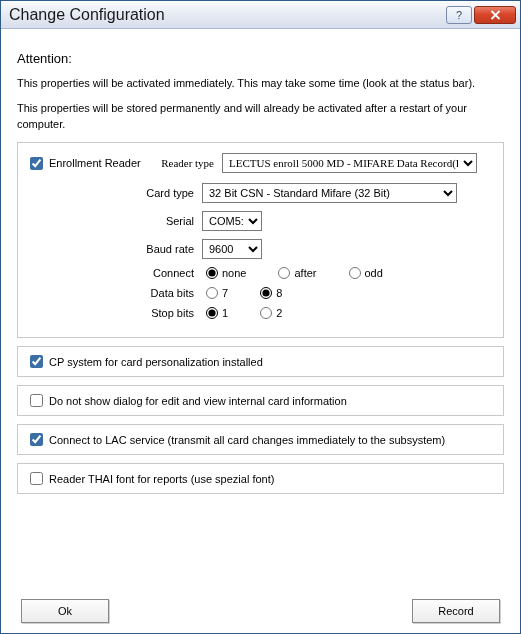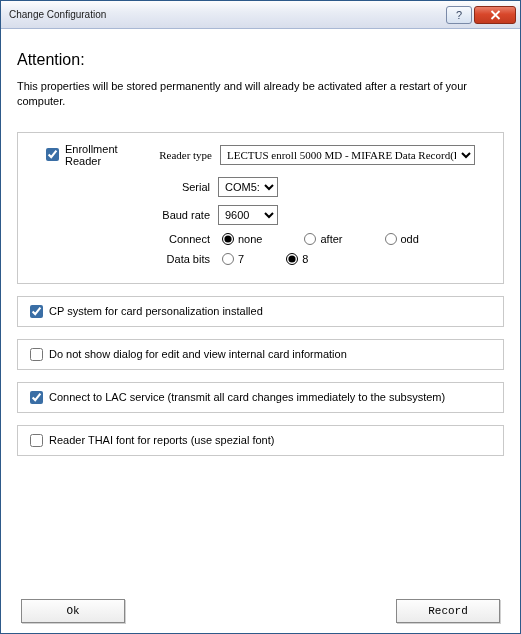--- a/index.html
+++ b/index.html
@@ -22,21 +22,21 @@
     height: 28px;
     background: linear-gradient(to bottom, #fdfdfe 0%, #e9edf5 40%, #d8deec 100%);
     border-bottom: 1px solid #a9b8d4;
     display: flex;
     align-items: center;
     padding: 0 0 0 8px;
   }
   .titlebar .title {
     flex: 1;
     color: #1a1a1a;
-    font-size: 10px;
+    font-size: 16px;
   }
   .titlebar .tb-buttons {
     display: flex;
     align-items: center;
     gap: 2px;
     padding-right: 4px;
   }
   .tb-btn {
     width: 26px;
     height: 18px;
@@ -57,36 +57,36 @@
   }
   .tb-close svg { stroke: #fff; }
   .client {
     flex: 1;
     padding: 12px 16px 10px 16px;
     display: flex;
     flex-direction: column;
     position: relative;
   }
   .attn-heading {
-    font-size: 16px;
+    font-size: 13px;
     margin: 10px 0 10px 0;
   }
   .attn-line {
     font-size: 11px;
     margin: 0 0 10px 0;
     line-height: 1.4;
   }
   .group {
     border: 1px solid #c9c9c9;
-    margin-top: 12px;
-    padding: 10px 28px;
+    padding: 10px 12px;
     position: relative;
   }
   .group.small {
     padding: 8px 12px;
+    margin-top: 8px;
   }
   .chk-row {
     display: flex;
     align-items: center;
     gap: 6px;
   }
   input[type="checkbox"] {
     width: 13px;
     height: 13px;
     margin: 0;
@@ -119,41 +119,41 @@
     height: 20px;
     border: 1px solid #7a7a7a;
     background: #fff;
     padding: 0 2px;
   }
   .sel-wide { width: 255px; }
   .sel-med  { width: 60px; }
   .radio-set {
     display: flex;
     align-items: center;
-    gap: 42px;
+    gap: 32px;
     margin-left: 4px;
     font-size: 11px;
   }
   .radio-opt {
     display: flex;
     align-items: center;
     gap: 4px;
   }
   .buttons {
     display: flex;
     justify-content: space-between;
     padding: 8px 4px 0 4px;
     margin-top: auto;
   }
   .btn {
-    width: 104px;
+    width: 88px;
     height: 24px;
     border: 1px solid #888;
     background: linear-gradient(to bottom, #fdfdfd, #ececec);
-    font-family: Liberation Mono, monospace;
+    font-family: Liberation Sans, sans-serif;
     font-size: 11px;
     box-shadow: 1px 1px 0 #d0d0d0;
     cursor: pointer;
   }
   .enroll-top {
     display: flex;
     align-items: center;
   }
   .enroll-top .chk-row { width: 120px; }
   .enroll-first-row {
@@ -182,38 +182,45 @@
         <svg width="11" height="10" viewBox="0 0 10 10">
             <path d="M1 1 L9 9 M9 1 L1 9" stroke-width="1.8" fill="none"></path>
           </svg>
       </div>
     </div>
   </div>
 
   <div class="client">
 
     <div class="attn-heading">Attention:</div>
+    <div class="attn-line">This properties will be activated immediately. This may take some time (look at the status bar).</div>
     <div class="attn-line">This properties will be stored permanently and will already be activated after a restart of your computer.</div>
 
     <div class="group">
       <div class="enroll-top">
         <div class="chk-row">
           <input type="checkbox" checked="" style="">
           <span>Enrollment Reader</span>
         </div>
         <div class="enroll-first-row">
           <label class="fl">Reader type</label>
           <select class="sel-wide">
             <option>LECTUS enroll 5000 MD - MIFARE Data Record(P)</option>
           </select>
         </div>
       </div>
 
       <div class="form-grid">
 
+        <div class="form-row">
+          <label class="fl">Card type</label>
+          <select class="sel-wide">
+            <option>32 Bit CSN - Standard Mifare (32 Bit)</option>
+          </select>
+        </div>
 
         <div class="form-row">
           <label class="fl">Serial</label>
           <select class="sel-med">
             <option>COM5:</option>
           </select>
         </div>
 
         <div class="form-row">
           <label class="fl">Baud rate</label>
@@ -247,20 +254,33 @@
               <input type="radio" name="databits" style="">
               <span>7</span>
             </label>
             <label class="radio-opt">
               <input type="radio" name="databits" checked="" style="">
               <span>8</span>
             </label>
           </div>
         </div>
 
+        <div class="form-row">
+          <label class="fl">Stop bits</label>
+          <div class="radio-set">
+            <label class="radio-opt">
+              <input type="radio" name="stopbits" checked="" style="">
+              <span>1</span>
+            </label>
+            <label class="radio-opt">
+              <input type="radio" name="stopbits" style="">
+              <span>2</span>
+            </label>
+          </div>
+        </div>
 
       </div>
     </div>
 
     <div class="group small">
       <div class="chk-row">
         <input type="checkbox" checked="" style="">
         <span>CP system for card personalization installed</span>
       </div>
     </div>

